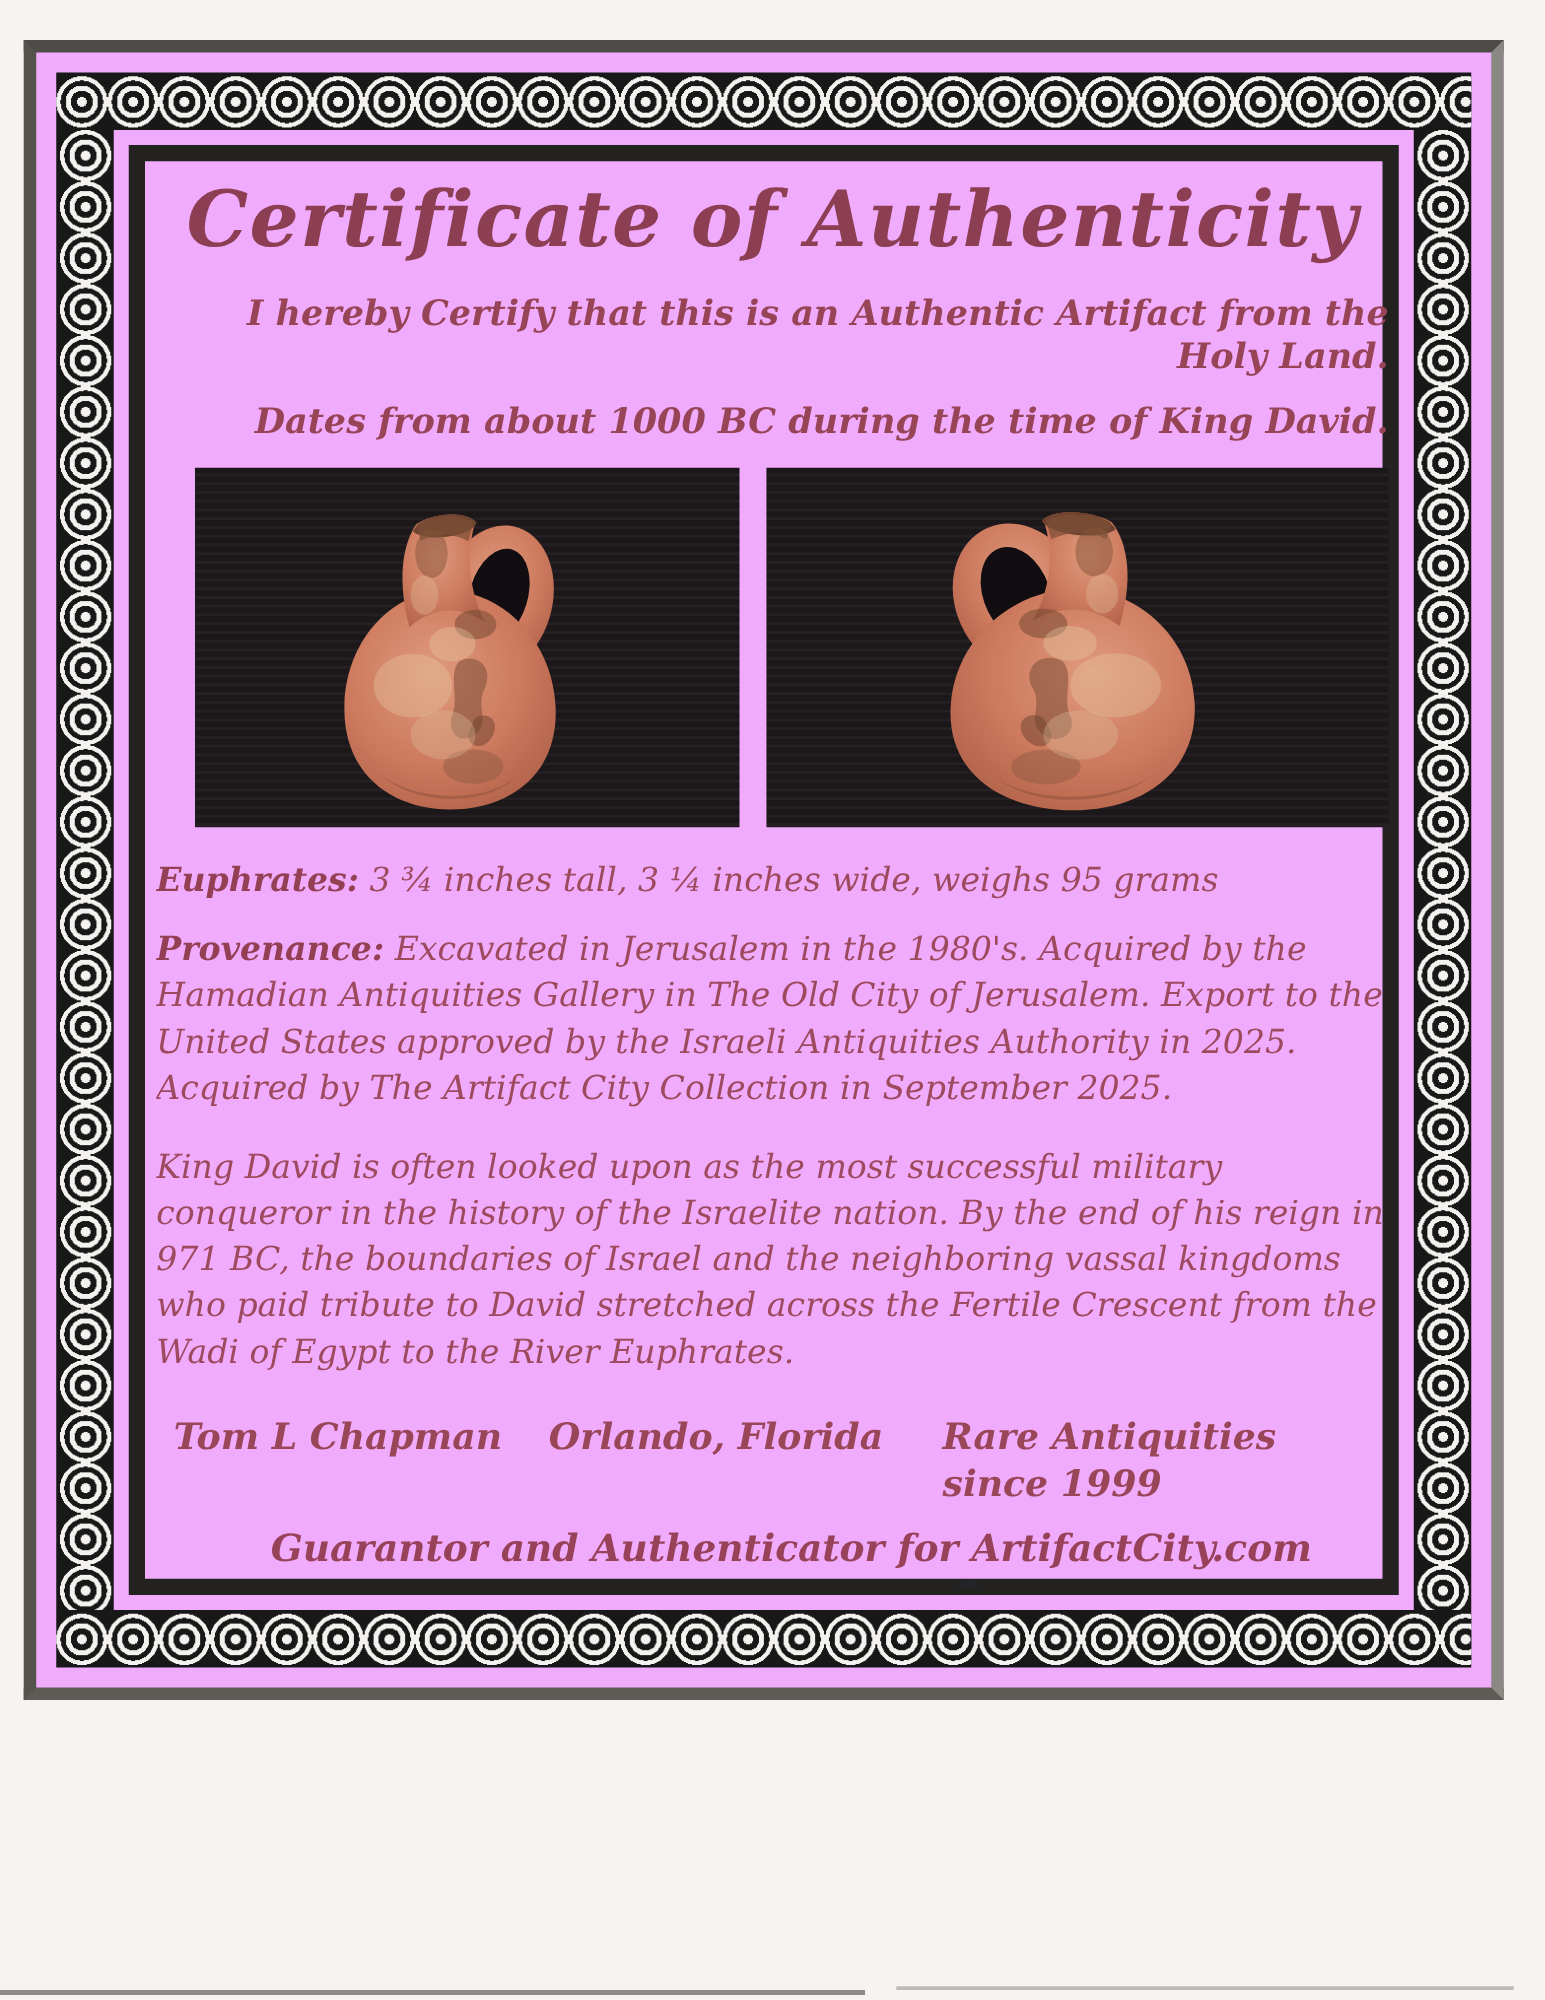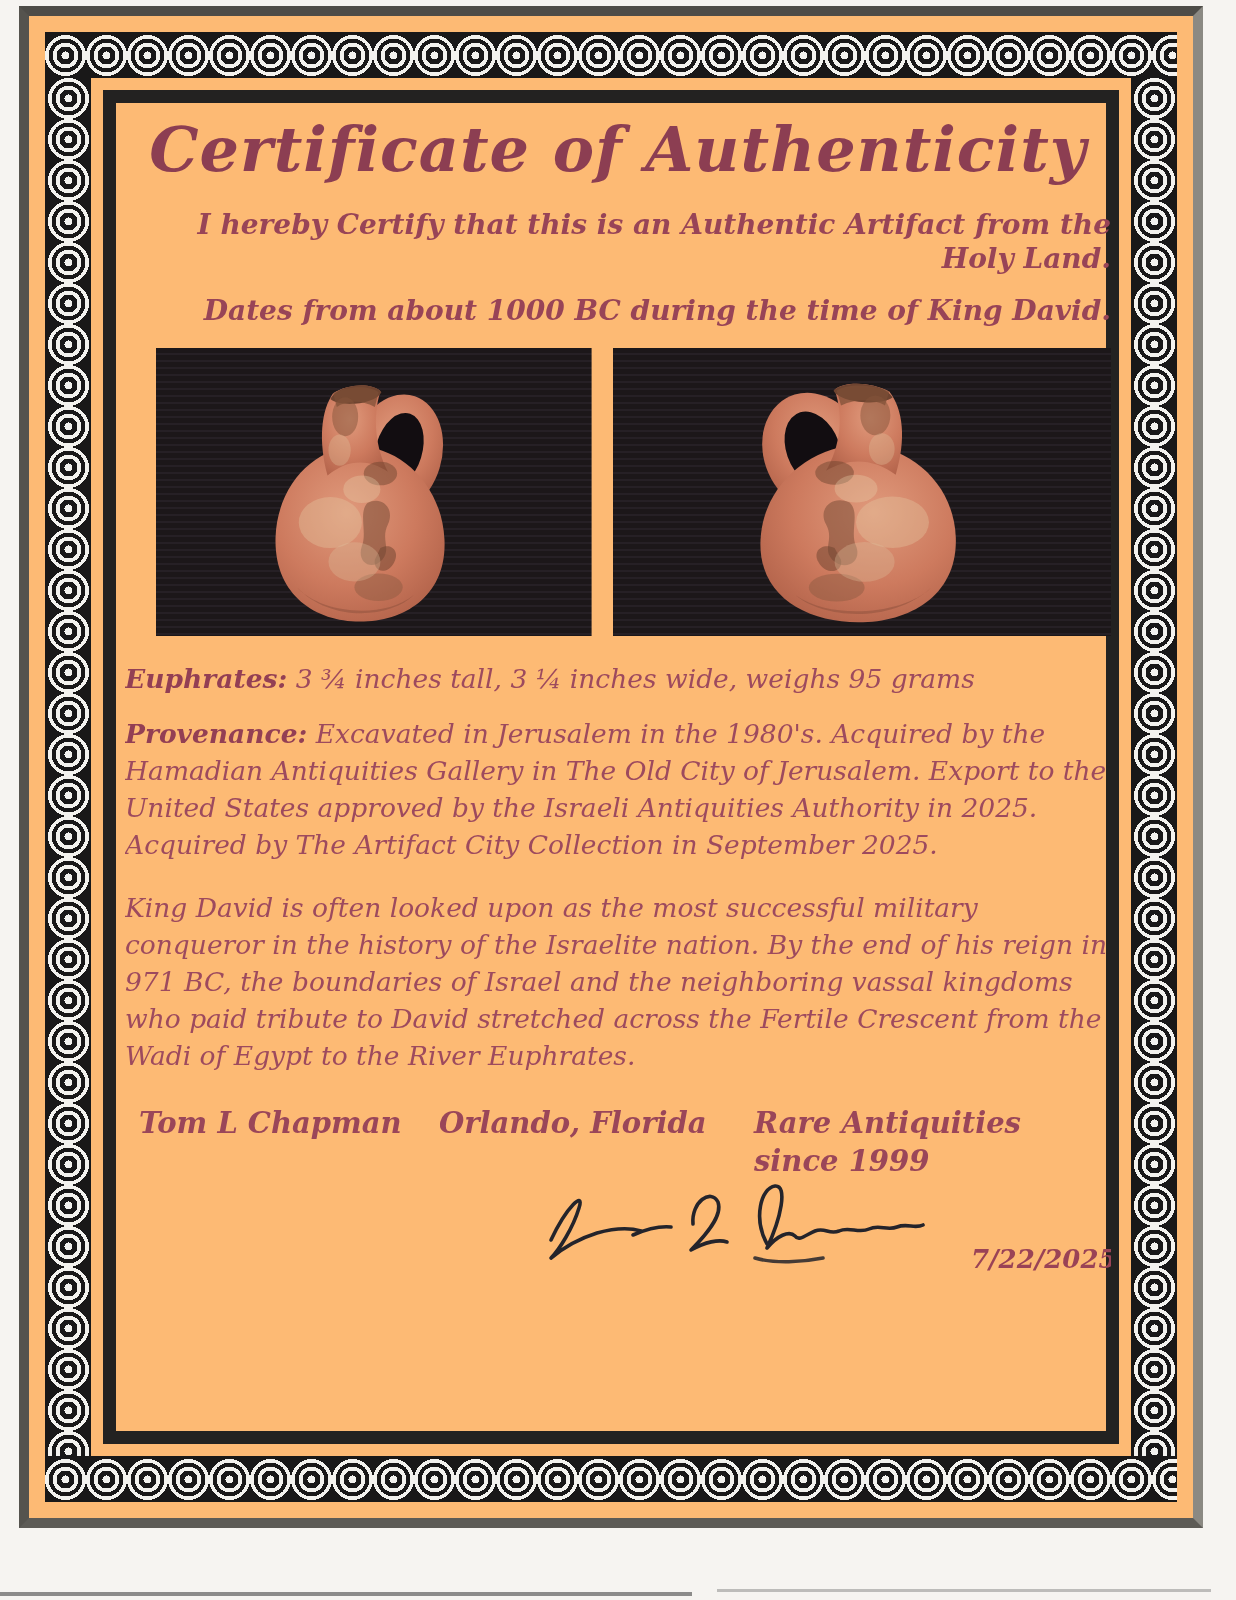--- a/index.html
+++ b/index.html
@@ -3,22 +3,22 @@
 <meta charset="utf-8">
 <style>
   html,body{margin:0;padding:0;}
   body{
     width:1236px;height:1600px;position:relative;
     background:#f6f4f1;
     font-family:"DejaVu Serif", serif;
     overflow:hidden;
   }
   .cert{
-    position:absolute;left:19px;top:6px;width:1184px;height:1522px;
-    background:#fdba74;
+    position:absolute;left:19px;top:32px;width:1184px;height:1328px;
+    background:#f0abfc;
   }
   
   .outer-line{
     position:absolute;inset:0;
     border:10px solid;
     border-color:#4e4c48 #8b8983 #5d5b56 #55534e;
   }
   
   .band{position:absolute;background:#191818;
     --tile: radial-gradient(circle at center,
@@ -173,20 +173,21 @@
 
 
     <p class="para hist-para">King David is often looked upon as the most successful military conqueror in the history of the Israelite nation. By the end of his reign in 971 BC, the boundaries of Israel and the neighboring vassal kingdoms who paid tribute to David stretched across the Fertile Crescent from the Wadi of Egypt to the River Euphrates.</p>
 
     <div class="names-row">
       <span class="col-name">Tom L Chapman</span>
       <span class="col-loc">Orlando, Florida</span>
       <span class="col-tag">Rare Antiquities since 1999</span>
     </div>
 
+    <p class="guarantor-line">Guarantor and Authenticator for ArtifactCity.com</p>
 
     <div class="sig-block">
       <svg class="sig-svg" width="520" height="100" viewBox="0 0 520 100">
         <g fill="none" stroke="#24242b" stroke-width="3.6" stroke-linecap="round" stroke-linejoin="round">
           <path d="M96,62 C112,28 130,12 124,30 C118,50 104,72 96,80 C108,70 126,60 142,55 C160,50 176,50 186,53"></path>
           <path d="M178,57 C194,50 206,48 216,49"></path>
           <path d="M238,46 C236,24 256,10 263,24 C268,38 250,58 236,72 C250,64 264,61 272,64"></path>
           <path d="M312,66 C298,40 306,10 320,8 C333,7 326,40 312,70 C322,58 334,52 340,58 C344,64 352,56 360,53 C370,49 374,57 384,53 C394,48 404,56 414,51 C424,46 432,53 442,49 C452,45 460,51 468,47"></path>
           <path d="M300,80 C320,86 348,84 368,80" opacity="0.85"></path>
         </g>

